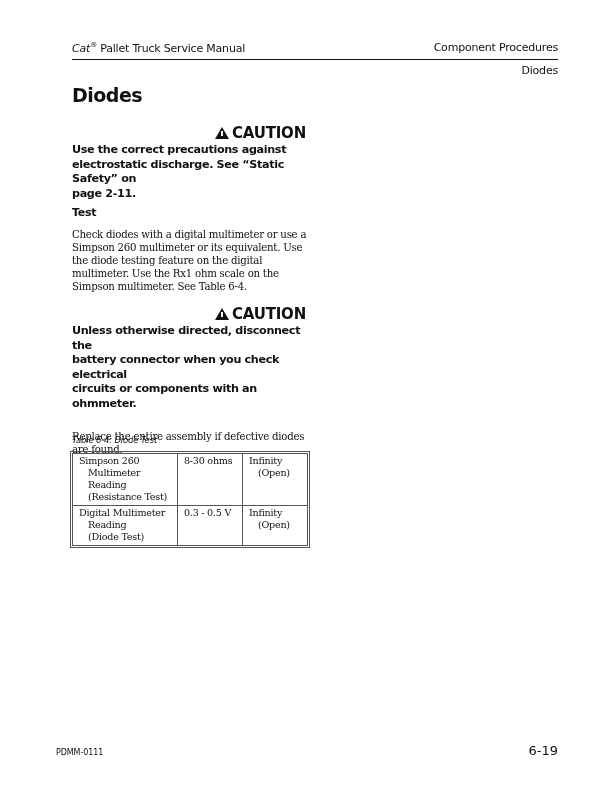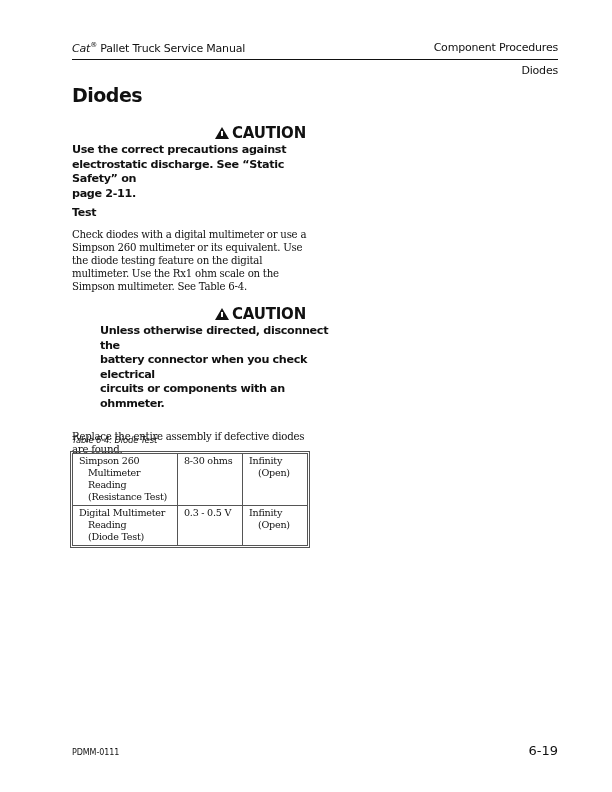--- a/index.html
+++ b/index.html
@@ -27,21 +27,21 @@
 
   .tbl-wrap { position: absolute; left: 70px; top: 451px; border: 1px solid #555; padding: 1px; }
   table { border-collapse: collapse; font-family: "DejaVu Serif", serif; font-size: 9.6px; letter-spacing: -0.25px; }
   td { border: 1px solid #555; vertical-align: top; padding: 1px 6px 2px 6px; line-height: 12px; }
   td.c1 { width: 92px; }
   td.c2 { width: 52px; }
   td.c3 { width: 52px; }
   tr.hd td { font-weight: bold; padding-top: 2px; padding-bottom: 3px; }
   .ind { padding-left: 9px; display: block; }
 
-  .foot-left { position: absolute; left: 72px; top: 748px; font-size: 8px; font-family: "DejaVu Sans", sans-serif; letter-spacing: -0.1px; }
+  .foot-left { position: absolute; left: 56px; top: 748px; font-size: 8px; font-family: "DejaVu Sans", sans-serif; letter-spacing: -0.1px; }
   .foot-right { position: absolute; right: 54px; top: 743px; font-size: 13px; font-family: "DejaVu Sans", sans-serif; }
 </style>
 </head>
 <body>
 
 <div class="hdr-left">
   <span class="cat">Cat</span><sup>®</sup>
   <span>Pallet Truck Service Manual</span>
 </div>
 <div class="hdr-right">Component Procedures</div>
@@ -64,21 +64,21 @@
   <div>Check diodes with a digital multimeter or use a</div>
   <div>Simpson 260 multimeter or its equivalent. Use</div>
   <div>the diode testing feature on the digital</div>
   <div>multimeter. Use the Rx1 ohm scale on the</div>
   <div>Simpson multimeter. See Table 6-4.</div>
 </div>
 
 <div class="caution-head" style="top:305px;">
   <span class="tri"></span><span>CAUTION</span>
 </div>
-<div class="caution-body" style="top:324px;margin-left:28px;">
+<div class="caution-body" style="top:324px;">
   <div>Unless otherwise directed, disconnect the</div>
   <div>battery connector when you check electrical</div>
   <div>circuits or components with an ohmmeter.</div>
 </div>
 
 <div class="para" style="top:401px;margin-top:29px;">
   <div>Replace the entire assembly if defective diodes</div>
   <div>are found.</div>
 </div>
 

